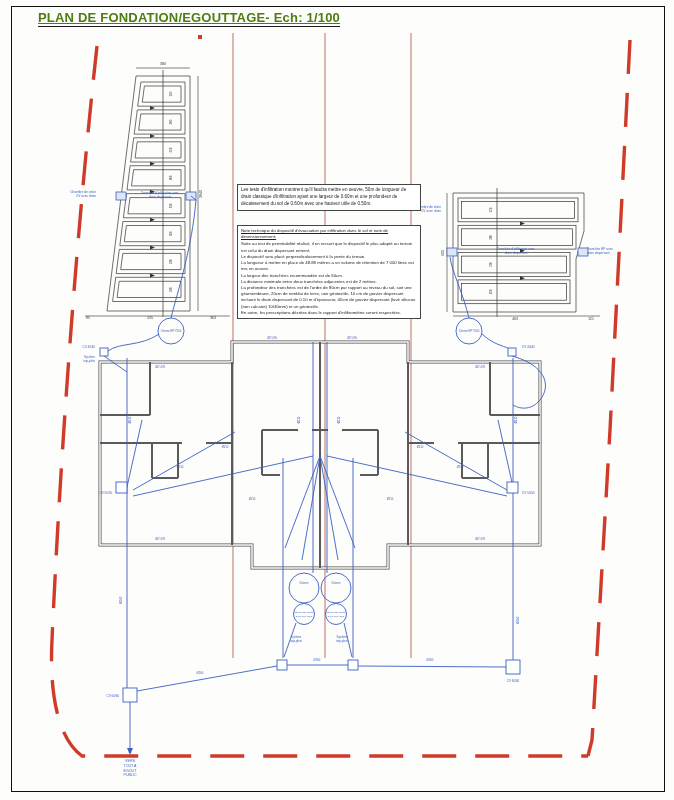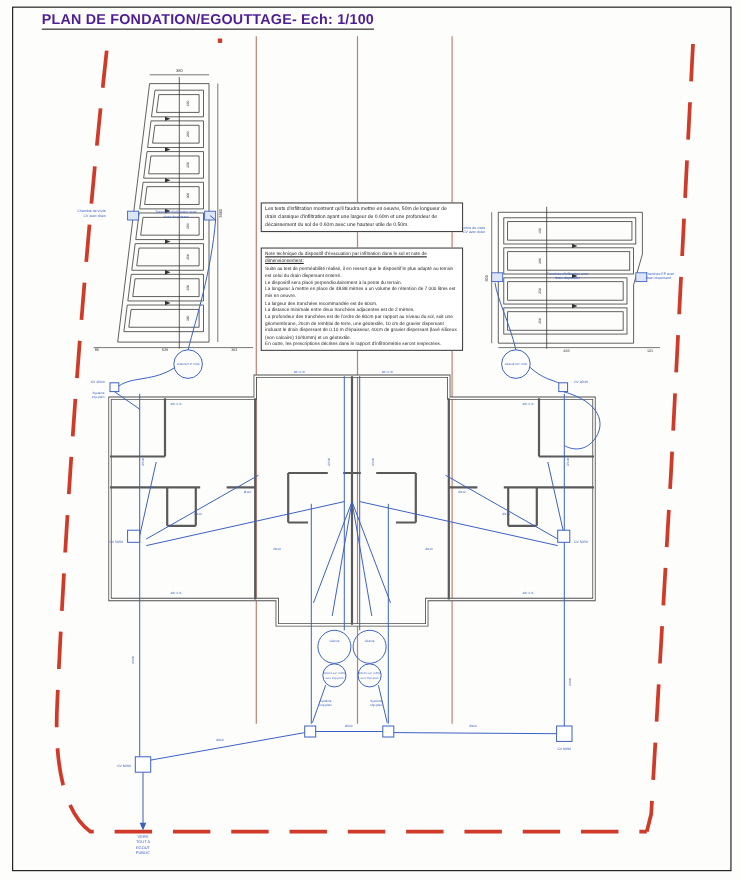--- a/index.html
+++ b/index.html
@@ -1,18 +1,18 @@
 <!DOCTYPE html>
 <html><head>
 <meta charset="utf-8">
 <style>
   html,body{margin:0;padding:0;background:#e8e8e8;}
   .page{position:relative;width:674px;height:800px;background:#fdfdfc;font-family:"Liberation Sans",sans-serif;overflow:hidden;margin:0 auto;}
   .page-border{position:absolute;left:11px;top:6px;width:654px;height:786px;border:1.5px solid #111;box-sizing:border-box;pointer-events:none;}
-  .title{position:absolute;left:38px;top:10px;font-size:13px;font-weight:600;color:#4c1d95;border-bottom:1.3px solid #1a1a1a;padding-bottom:1px;letter-spacing:.2px;white-space:nowrap;}
+  .title{position:absolute;left:38px;top:10px;font-size:13px;font-weight:600;color:#4d7c0f;border-bottom:1.3px solid #1a1a1a;padding-bottom:1px;letter-spacing:.2px;white-space:nowrap;text-decoration:underline;}
   svg.plan{position:absolute;left:0;top:0;}
   .note-box{position:absolute;left:237px;width:184px;background:#fff;border:0.8px solid #444;box-sizing:border-box;padding:2px 3px;color:#222;}
   #note1{top:184px;font-size:4.6px;line-height:1.5;}
   #note2{top:225px;font-size:4.3px;line-height:1.45;}
   #note2 .nt{text-decoration:underline;margin-bottom:1px;}
   .wall-outer{fill:none;stroke:#4d4d4d;stroke-width:3;}
   .wall-core{fill:none;stroke:#ffffff;stroke-width:1.5;}
   .wall-thin{fill:none;stroke:#5a5a5a;stroke-width:2;}
   .blue{stroke:#3a5fc0;fill:none;stroke-width:0.9;}
   .blue-sq{stroke:#3a5fc0;fill:#ffffff;stroke-width:0.9;}

